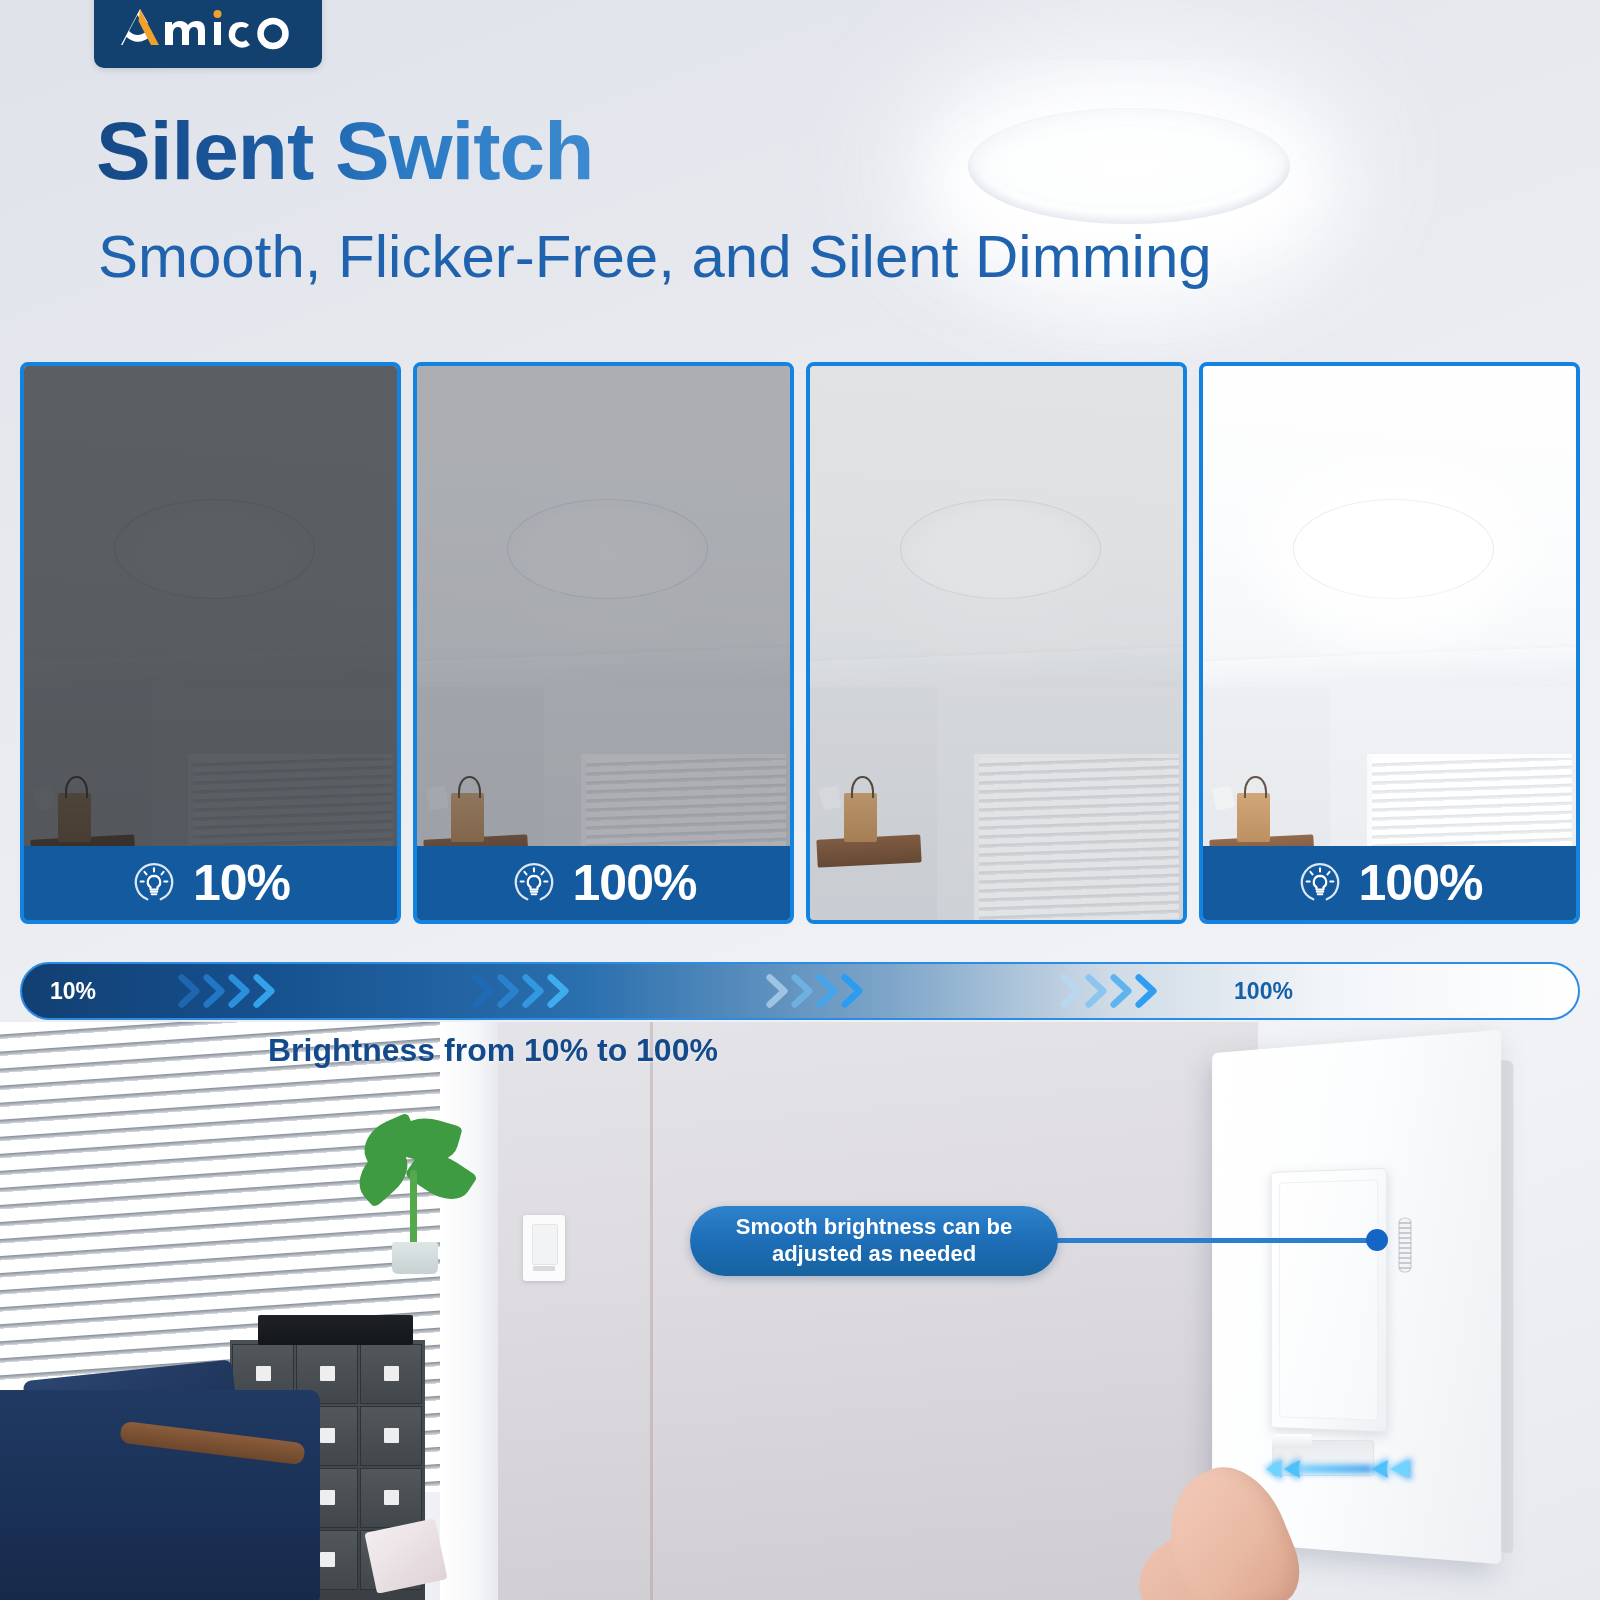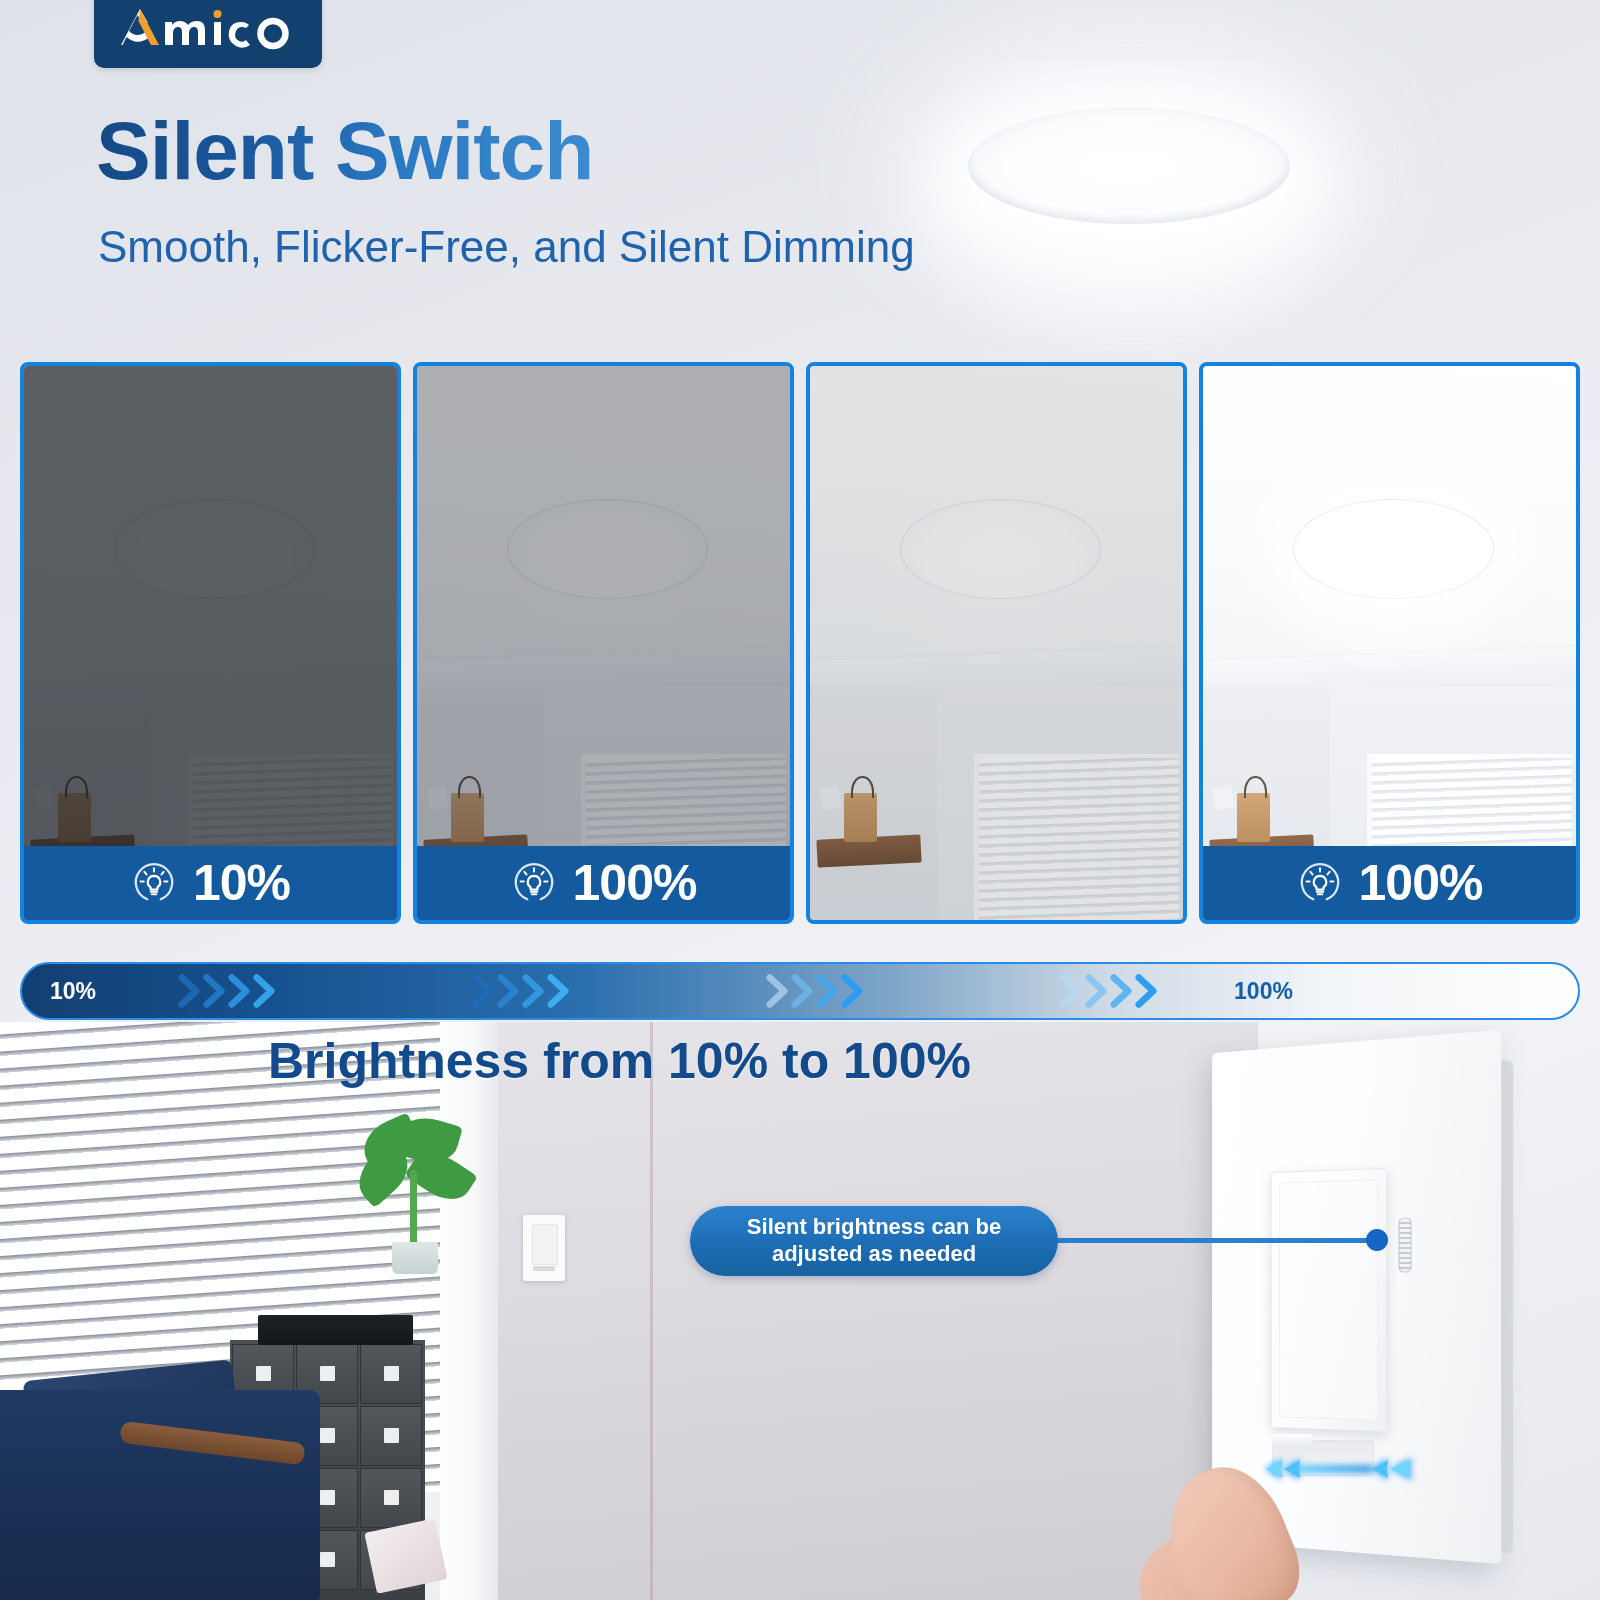--- a/index.html
+++ b/index.html
@@ -22,21 +22,21 @@
   
   .title{
     position:absolute; left:96px; top:104px;
     font-size:82px; font-weight:bold; letter-spacing:-1px;
     background:linear-gradient(90deg,#164a86 0%, #1a559a 28%, #2a7ac4 62%, #3d8ad0 100%);
     -webkit-background-clip:text; background-clip:text; color:transparent;
     white-space:nowrap;
   }
   .subtitle{
     position:absolute; left:98px; top:222px;
-    font-size:44px; font-weight:500; color:#1f63ae; white-space:nowrap;
+    font-size:60px; font-weight:500; color:#1f63ae; white-space:nowrap;
   }
 
   
   .hero-lamp{
     position:absolute; left:968px; top:108px; width:322px; height:116px;
     border-radius:50%;
     background:
       radial-gradient(ellipse at 50% 62%, #ffffff 0%, #ffffff 52%, #f6f8fb 72%, #e9edf3 100%);
     box-shadow:
       0 16px 52px 26px rgba(255,255,255,.95),
@@ -139,21 +139,21 @@
   }
   .gb-label{ font-size:23px; font-weight:bold; line-height:1; }
   .gb-left{ color:#ffffff; margin-left:28px; }
   .gb-right{ color:#1560a8; margin-right:30px; }
   .chev-group{ display:flex; align-items:center; gap:2px; }
   .chev{ width:23px; height:34px; }
 
   
   .bottom-title{
     position:absolute; left:268px; top:1032px;
-    font-size:50px; font-weight:bold; color:#134a8c; white-space:nowrap; z-index:6;
+    font-size:32px; font-weight:bold; color:#134a8c; white-space:nowrap; z-index:6;
     text-shadow:0 1px 2px rgba(255,255,255,.6);
   }
 
   
   .bottom-scene{ position:absolute; left:0; top:1022px; width:1600px; height:578px; overflow:hidden; }
   .bs-blinds{
     position:absolute; left:0; top:0; width:460px; height:470px;
     background:repeating-linear-gradient(176deg,#ffffff 0px,#ffffff 12px,#8e949d 13px,#d6dadf 17px);
   }
   .bs-wallcorner{
@@ -526,21 +526,21 @@
 <div style="position:absolute;left:370px;top:1525px;width:72px;height:62px;background:linear-gradient(150deg,#f4eef0 0%,#dfd3d6 100%);border-radius:4px;transform:rotate(-12deg);z-index:4"></div>
 
 <div class="bs-switch"></div>
 
 <div class="bottom-title">Brightness from 10% to 100%</div>
 
 <div class="callout-line"></div>
 <div class="callout-dot"></div>
 <div class="callout">
   <div class="callout-text">
-    <div>Silent brightness can be</div>
+    <div>Smooth brightness can be</div>
     <div>adjusted as needed</div>
   </div>
 </div>
 
 <div class="product">
 
   <div class="plate-side"></div>
   <div class="plate"></div>
   <div class="rocker">
       <div class="rocker-in"></div>

